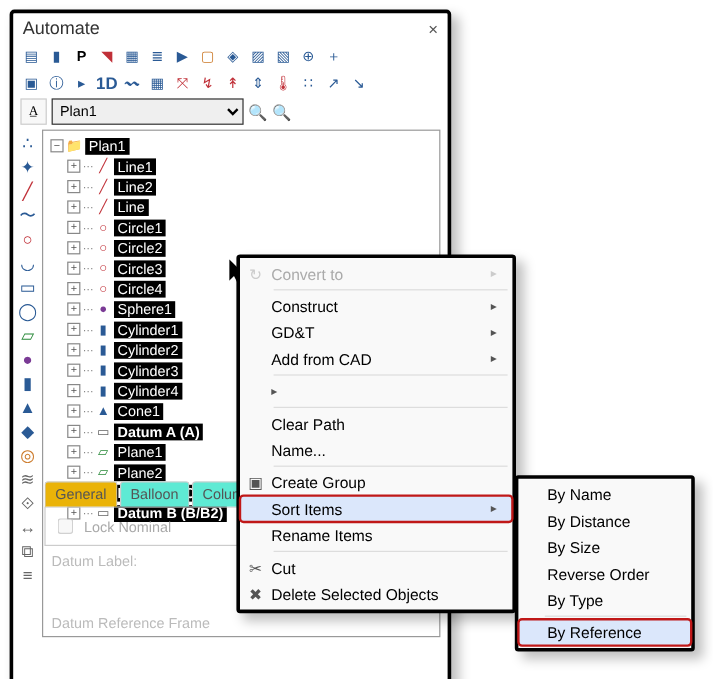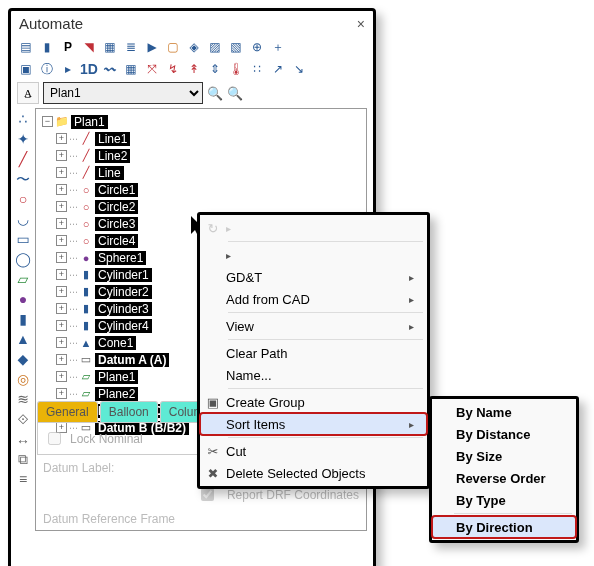--- a/index.html
+++ b/index.html
@@ -70,21 +70,20 @@
   }
   .ctx-menu .row.hl-outline{
     outline:2px solid #c01818; outline-offset:-1px; border-radius:3px;
   }
   
   .sub-menu{
     position:absolute; left:429px; top:396px; width:150px;
     background:#f9f9f9; border:3px solid #000; border-radius:3px;
     padding:2px 0;
     box-shadow:6px 6px 10px rgba(0,0,0,0.25);
-    font-weight:bold;
   }
   .sub-menu .srow{
     display:flex; align-items:center; height:22px; padding:0 6px 0 24px; cursor:default; font-size:13px;
   }
   .sub-menu .srow.hl{ background:#dbe7fb;}
   .sub-menu .srow.hl-outline{ outline:2px solid #c01818; outline-offset:-1px; border-radius:3px;}
   .sub-menu .sep{ height:1px; background:#ddd; margin:2px 4px 2px 22px;}
   
   .red{color:#c03038;} .blue{color:#2a5a95;} .green{color:#2a8a3a;} .purple{color:#7a3a95;} .orange{color:#cc7a2a;} .gray{color:#666;}
 </style>
@@ -311,41 +310,42 @@
     </div>
     <div class="ghost-row">
       <span>Datum Reference Frame</span>
     </div>
   </div>
 </div>
 
 <div class="ctx-menu" id="ctx">
     <div class="row disabled">
       <span class="iconcell">↻</span>
-      <span class="arrow">▸</span>
-    </div>
-    <div class="sep"></div>
-    <div class="row">
-      <span class="iconcell"></span>
+      <span class="lbl">Convert to</span>
+      <span class="arrow">▸</span>
+    </div>
+    <div class="sep"></div>
+    <div class="row">
+      <span class="iconcell"></span>
+      <span class="lbl">Construct</span>
       <span class="arrow">▸</span>
     </div>
     <div class="row">
       <span class="iconcell"></span>
       <span class="lbl">GD&amp;T</span>
       <span class="arrow">▸</span>
     </div>
     <div class="row">
       <span class="iconcell"></span>
       <span class="lbl">Add from CAD</span>
       <span class="arrow">▸</span>
     </div>
     <div class="sep"></div>
     <div class="row">
       <span class="iconcell"></span>
-      <span class="lbl">View</span>
       <span class="arrow">▸</span>
     </div>
     <div class="sep"></div>
     <div class="row">
       <span class="iconcell"></span>
       <span class="lbl">Clear Path</span>
       <span class="arrow"></span>
     </div>
     <div class="row">
       <span class="iconcell"></span>
@@ -355,20 +355,25 @@
     <div class="sep"></div>
     <div class="row">
       <span class="iconcell">▣</span>
       <span class="lbl">Create Group</span>
       <span class="arrow"></span>
     </div>
     <div class="row hl hl-outline">
       <span class="iconcell"></span>
       <span class="lbl">Sort Items</span>
       <span class="arrow">▸</span>
+    </div>
+    <div class="row">
+      <span class="iconcell"></span>
+      <span class="lbl">Rename Items</span>
+      <span class="arrow"></span>
     </div>
     <div class="sep"></div>
     <div class="row">
       <span class="iconcell">✂</span>
       <span class="lbl">Cut</span>
       <span class="arrow"></span>
     </div>
     <div class="row">
       <span class="iconcell">✖</span>
       <span class="lbl">Delete Selected Objects</span>
@@ -376,14 +381,14 @@
     </div>
   </div>
 
 <div class="sub-menu" id="submenu">
     <div class="srow">By Name</div>
     <div class="srow">By Distance</div>
     <div class="srow">By Size</div>
     <div class="srow">Reverse Order</div>
     <div class="srow">By Type</div>
     <div class="sep"></div>
-    <div class="srow hl hl-outline">By Direction</div>
+    <div class="srow hl hl-outline">By Reference</div>
   </div>
 
 </body></html>

